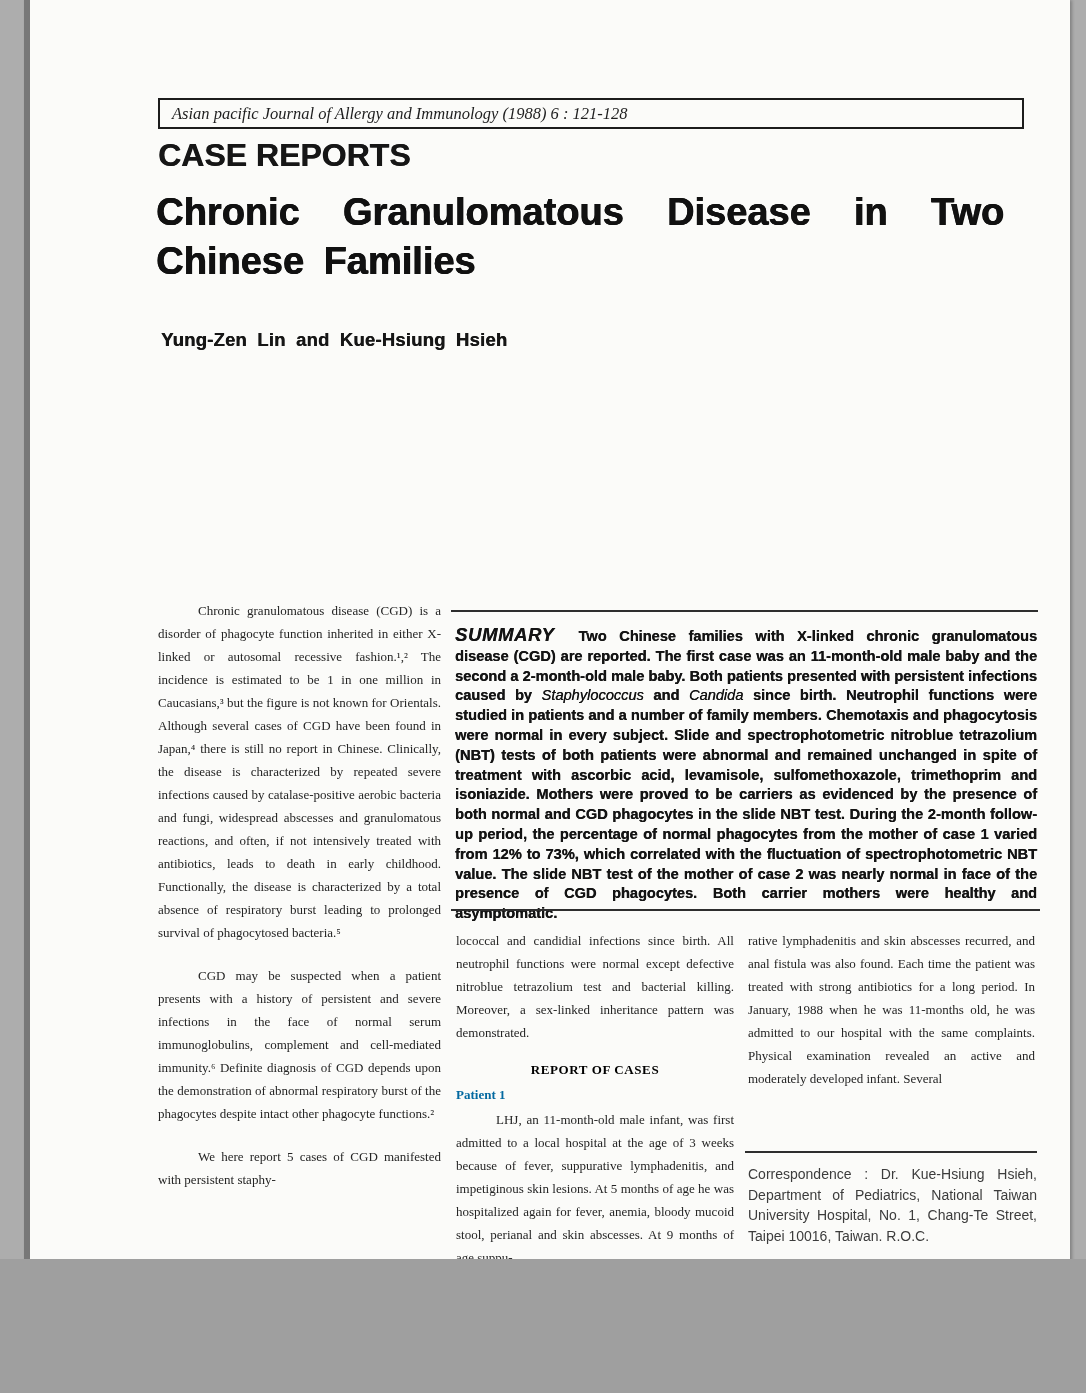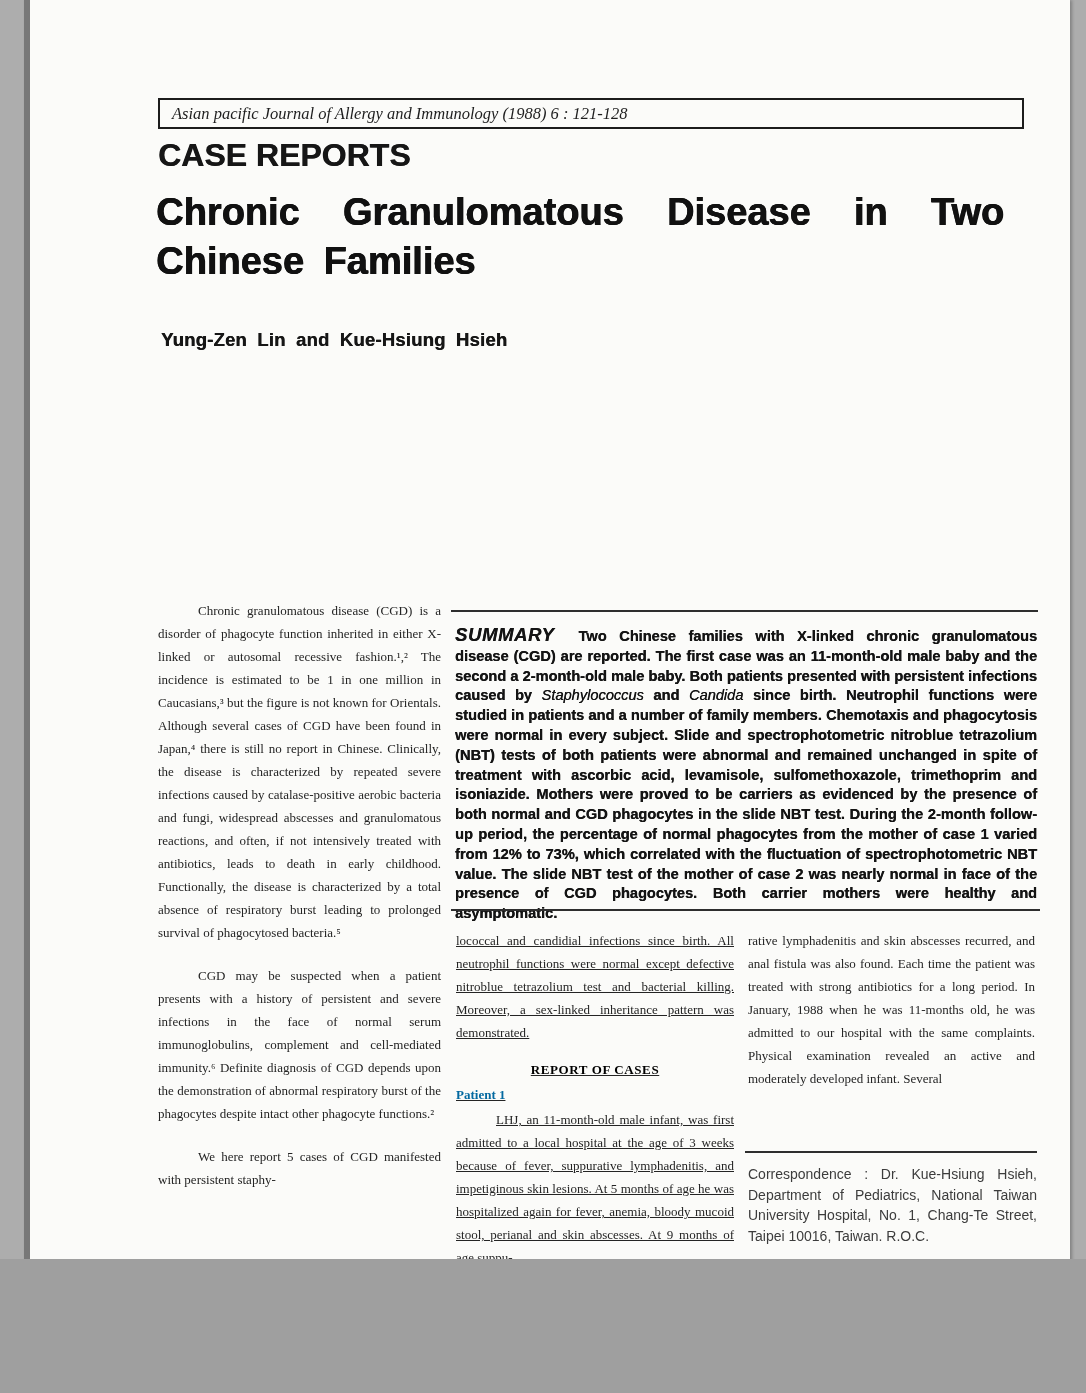--- a/index.html
+++ b/index.html
@@ -42,21 +42,21 @@
     font-weight:700; font-size:18.5px; color:#161616;
     word-spacing:5px; letter-spacing:0.2px;
     text-shadow:0.4px 0 0 currentColor;
   }
   
   .bodytext { font-size:13px; line-height:23px; color:#242424; text-align:justify; }
   .bodytext p { margin:0; }
   .bodytext p + p { margin-top:20px; }
   .indent { text-indent:40px; }
   .col-left  { position:absolute; left:128px; top:599px; width:283px; }
-  .col-mid   { position:absolute; left:426px; top:929px; width:278px;text-decoration:underline; }
+  .col-mid   { position:absolute; left:426px; top:929px; width:278px; }
   .col-right { position:absolute; left:718px; top:929px; width:287px; }
   
   .rule { position:absolute; height:2px; background:#2e2e2e; }
   .rule-summary-top    { left:421px; top:610px; width:587px; }
   .rule-summary-bottom { left:421px; top:909px; width:589px; }
   .rule-footnote       { left:715px; top:1151px; width:292px; }
   .summary-body {
     position:absolute; left:425px; top:625px; width:582px;
     font-family:"Liberation Sans","DejaVu Sans",sans-serif;
     font-weight:700; font-size:14.6px; line-height:19.8px; color:#141414;

